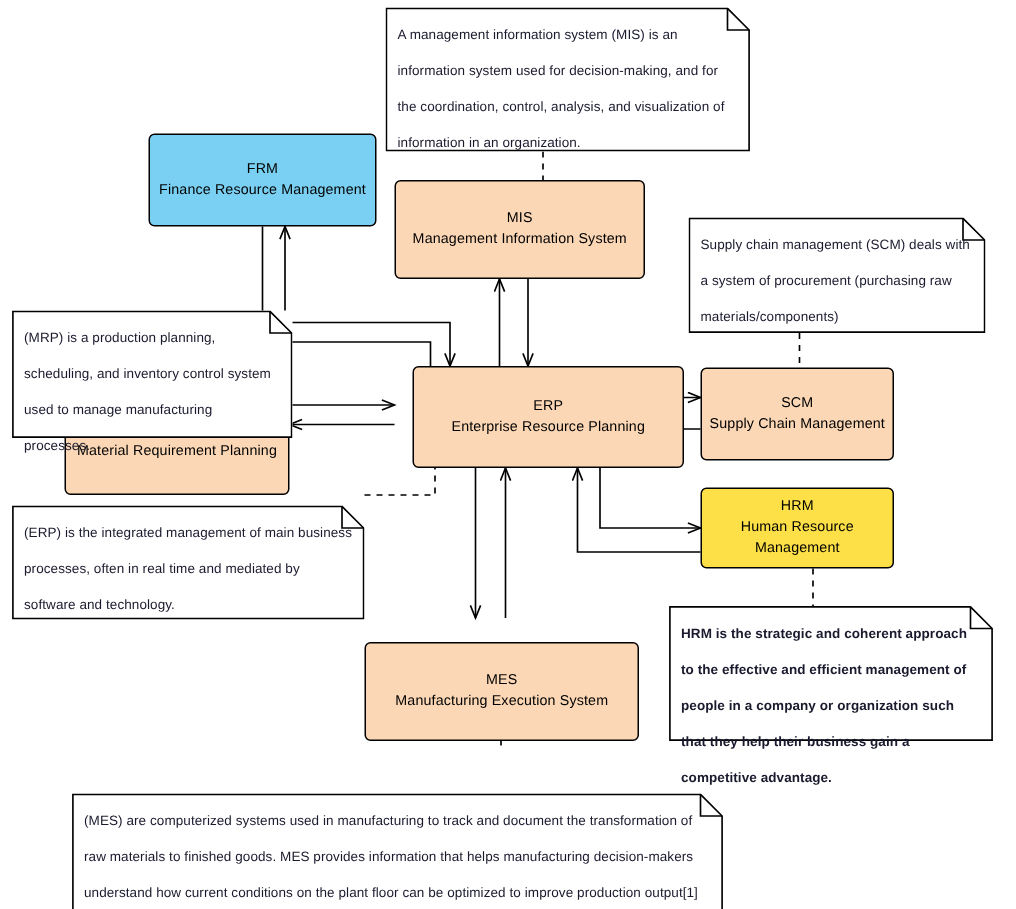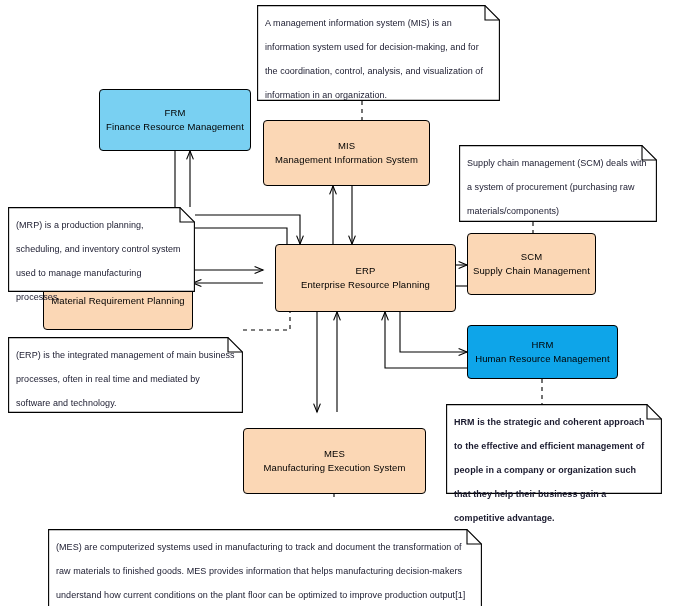--- a/index.html
+++ b/index.html
@@ -151,26 +151,26 @@
   <div class="node" style="left:43px; top:258px; width:150px; height:72px; background:#FBD7B5;">
     <span class="abbr">MRP</span>
     <span class="full">Material Requirement Planning</span>
   </div>
 
   <div class="node" style="left:263px; top:244px; width:181px; height:68px; background:#FBD7B5;margin-left:12px;">
     <span class="abbr">ERP</span>
     <span class="full">Enterprise Resource Planning</span>
   </div>
 
-  <div class="node" style="left:467px; top:233px; width:129px; height:62px; background:#FBD7B5;">
+  <div class="node" style="left:467px; top:245px; width:129px; height:62px; background:#FBD7B5;">
     <span class="abbr">SCM</span>
     <span class="full">Supply Chain Management</span>
   </div>
 
-  <div class="node" style="left:467px; top:325px; width:151px; height:54px; background:#0ea5e9;">
+  <div class="node" style="left:467px; top:325px; width:129px; height:54px; background:#fde047;">
     <span class="abbr">HRM</span>
     <span class="full">Human Resource Management</span>
   </div>
 
   <div class="node" style="left:243px; top:412px; width:183px; height:66px; background:#FBD7B5;margin-top:16px;">
     <span class="abbr">MES</span>
     <span class="full">Manufacturing Execution System</span>
   </div>
 
   <div class="note" style="left:257px; top:5px; width:243px; height:96px;">

